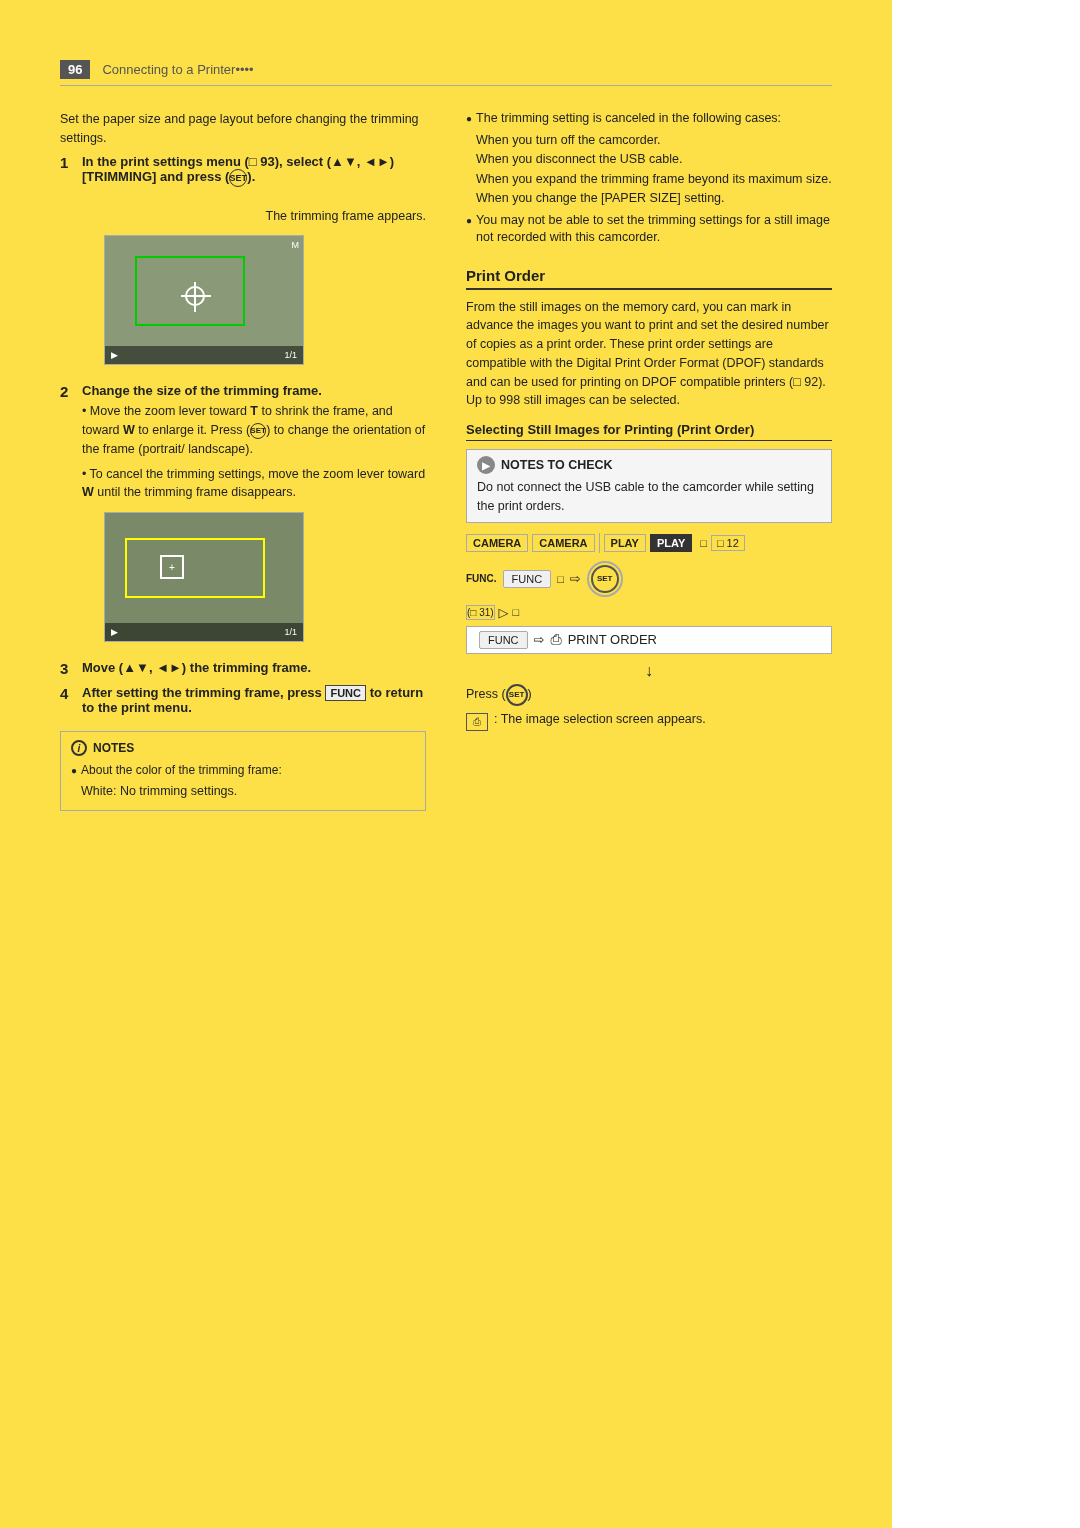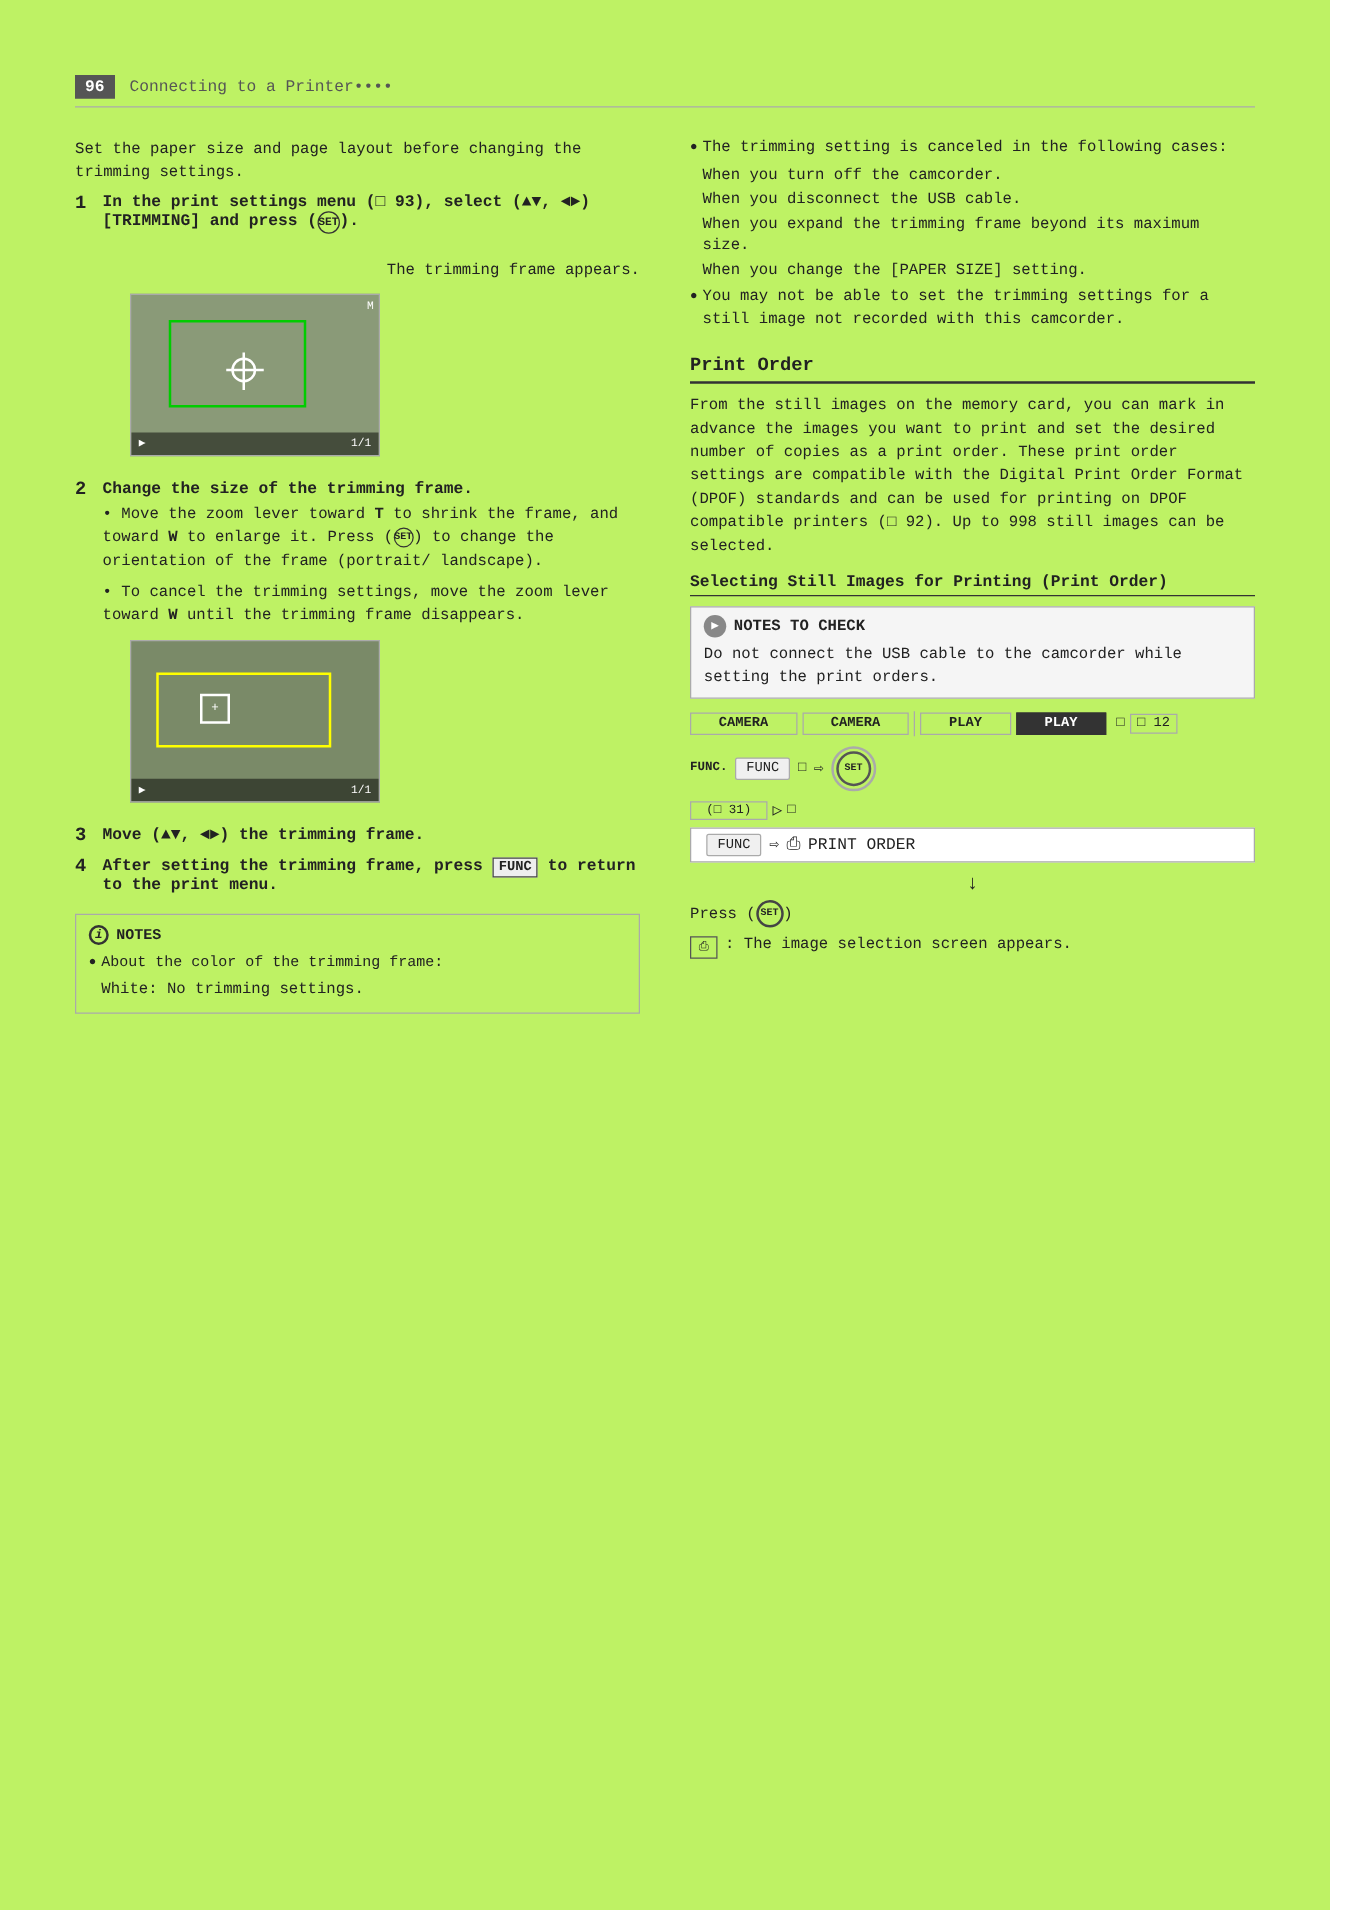--- a/index.html
+++ b/index.html
@@ -6,26 +6,25 @@
     body {
       width: 1080px;
       min-height: 1528px;
       background: #fff;
       font-family: Arial, Helvetica, sans-serif;
       font-size: 13px;
       color: #222;
       position: relative;
     }
     .page-container {
-      width: 1064px;
+      width: 892px;
       min-height: 1528px;
-      background: #bef264;
+      background: #fde047;
       padding: 60px 60px 60px 60px;
       position: relative;
-      font-family: Liberation Mono, monospace;
     }
 
     
     .page-header {
       display: flex;
       align-items: center;
       margin-bottom: 24px;
       border-bottom: 1px solid #aaa;
       padding-bottom: 6px;
     }
@@ -329,21 +328,21 @@
     
     .mode-indicator {
       display: flex;
       align-items: center;
       gap: 4px;
       margin-bottom: 8px;
       font-size: 12px;
     }
     .mode-box {
       border: 1px solid #aaa;
-      padding: 2px 22px;
+      padding: 2px 6px;
       font-size: 11px;
       font-weight: bold;
     }
     .mode-box.active {
       background: #333;
       color: #fff;
       border-color: #333;
     }
     .mode-divider {
       width: 1px;
@@ -602,21 +601,21 @@
               <span style="font-size:11px;">□</span>
               <span class="func-arrow">⇨</span>
 
               <div class="set-ring">
                 <div class="set-button">
                   <span class="set-text">SET</span>
                 </div>
               </div>
             </div>
             <div class="func-ref-row">
-              <span style="border:1px solid #aaa;padding:1px 12px;font-size:10px;">(□ 31)</span>
+              <span style="border:1px solid #aaa;padding:1px 0;font-size:10px;">(□ 31)</span>
               <span class="func-leaf">▷</span>
               <span style="font-size:11px;">□</span>
             </div>
           </div>
 
           <div style="margin-top:6px;">
             <div class="print-order-box">
               <span class="func-button">FUNC</span>
               <span>⇨</span>
               <span class="print-order-icon">⎙</span>

